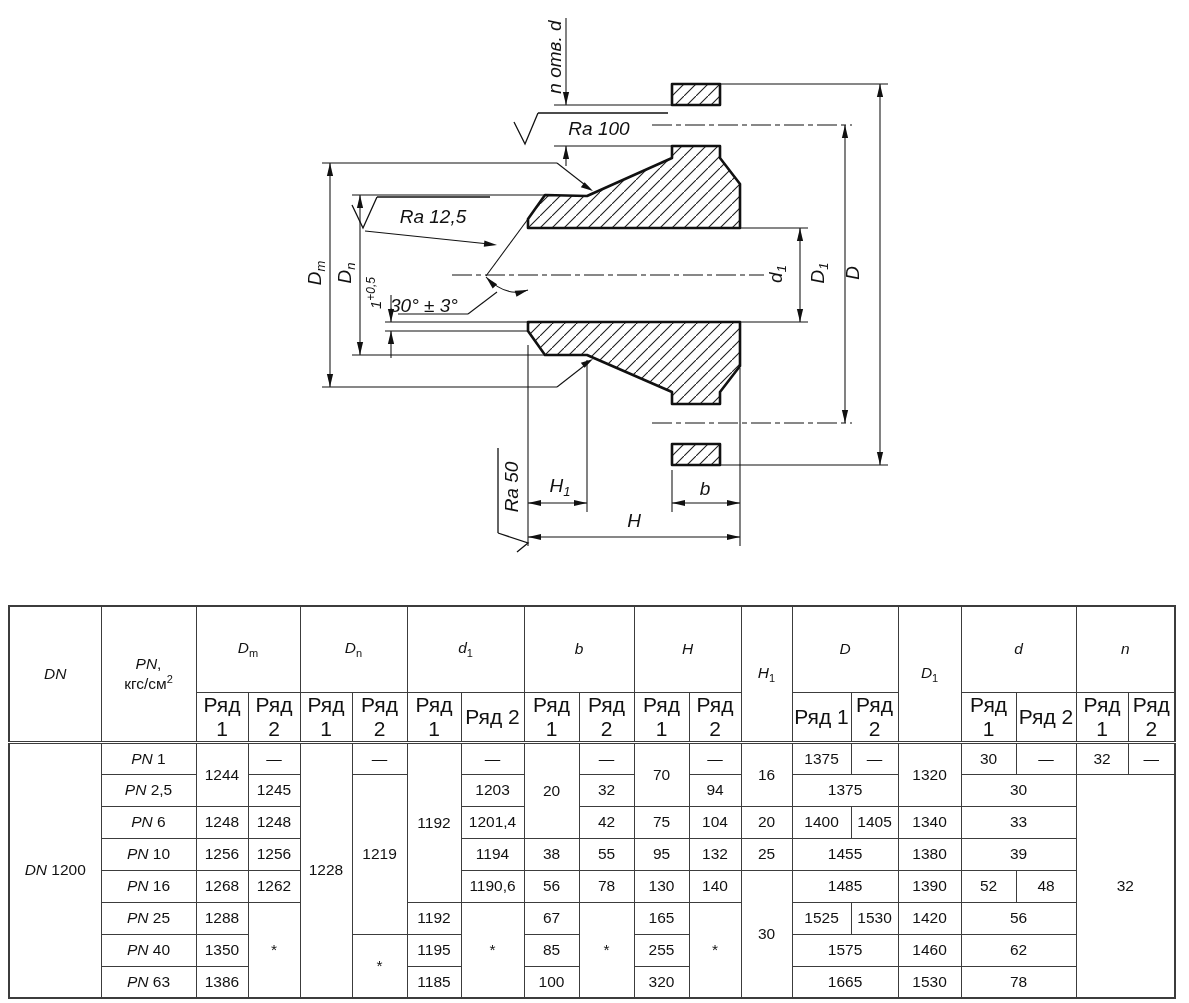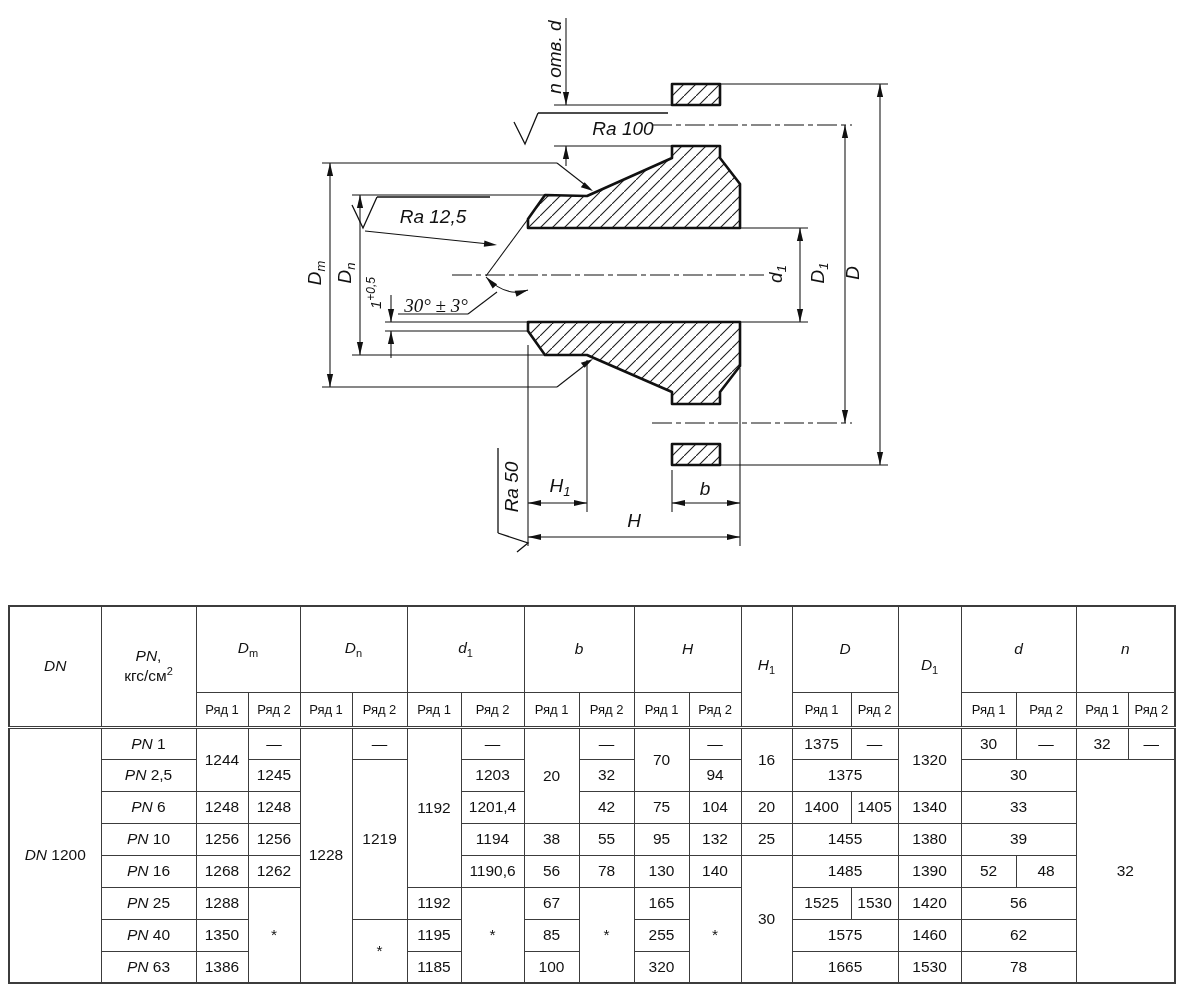--- a/index.html
+++ b/index.html
@@ -13,21 +13,21 @@
   .dlabel.rot { transform:translate(-50%,-50%) rotate(-90deg); }
   .dlabel sub { font-size:13px; font-style:italic; }
   .dlabel sup { font-size:12px; }
   .dlabel.small { font-size:15px; }
 
   table.dims { border-collapse:collapse; table-layout:fixed; position:absolute; left:8px; top:605px;
                width:1166px; font-size:15.5px; color:#111; border:2px solid #3c3c3c; }
   table.dims th, table.dims td { border:1px solid #3c3c3c; text-align:center; vertical-align:middle;
                padding:0; font-weight:normal; background:#fff; overflow:hidden; }
   table.dims thead tr.h1 { height:86px; }
-  table.dims thead tr.h2 { height:35px; font-size:13px; }
+  table.dims thead tr.h2 { height:35px; font-size:21px; }
   table.dims tbody tr { height:32px; }
   table.dims tbody tr:first-child td { border-top:3px double #3c3c3c; }
   table.dims i { font-style:italic; }
   table.dims sub { font-size:11px; }
   table.dims sup { font-size:11px; }
 </style>
 </head>
 <body>
 
 <div class="stage">
@@ -129,24 +129,24 @@
         <polygon points="740,537 727,533.9 727,540.1"></polygon>
         <polygon points="593,191 580.8,187.2 584.6,182.3"></polygon>
         <polygon points="593,359 580.8,362.8 584.6,367.7"></polygon>
         <polygon points="486,277 497.1,284.3 492.7,288.5"></polygon>
         <polygon points="528,290 516.5,296.8 514.7,290.8"></polygon>
         <polygon points="497,245 483.8,246.7 484.4,240.5"></polygon>
       </g>
     </svg>
 
     <div class="dlabel rot" style="left:554px; top:57px;">n отв. d</div>
-    <div class="dlabel" style="left:599px; top:128px;margin-left:24px;">Ra 100</div>
+    <div class="dlabel" style="left:599px; top:128px;">Ra 100</div>
     <div class="dlabel" style="left:433px; top:216px;">Ra 12,5</div>
     <div class="dlabel rot" style="left:511px; top:487px;">Ra 50</div>
-    <div class="dlabel" style="left:436px; top:305px;font-family:Liberation Serif, serif;">30° ± 3°</div>
+    <div class="dlabel" style="left:424px; top:305px;">30° ± 3°</div>
 
     <div class="dlabel rot" style="left:316px; top:273px;"><span>D</span><sub>m</sub></div>
     <div class="dlabel rot" style="left:346px; top:273px;"><span>D</span><sub>n</sub></div>
     <div class="dlabel rot small" style="left:374px; top:293px;"><span>1</span><sup>+0,5</sup></div>
     <div class="dlabel rot" style="left:777px; top:274px;"><span>d</span><sub>1</sub></div>
     <div class="dlabel rot" style="left:819px; top:273px;"><span>D</span><sub>1</sub></div>
     <div class="dlabel rot" style="left:852px; top:273px;">D</div>
     <div class="dlabel" style="left:560px; top:487px;"><span>H</span><sub>1</sub></div>
     <div class="dlabel" style="left:705px; top:488px;">b</div>
     <div class="dlabel" style="left:634px; top:520px;">H</div>

